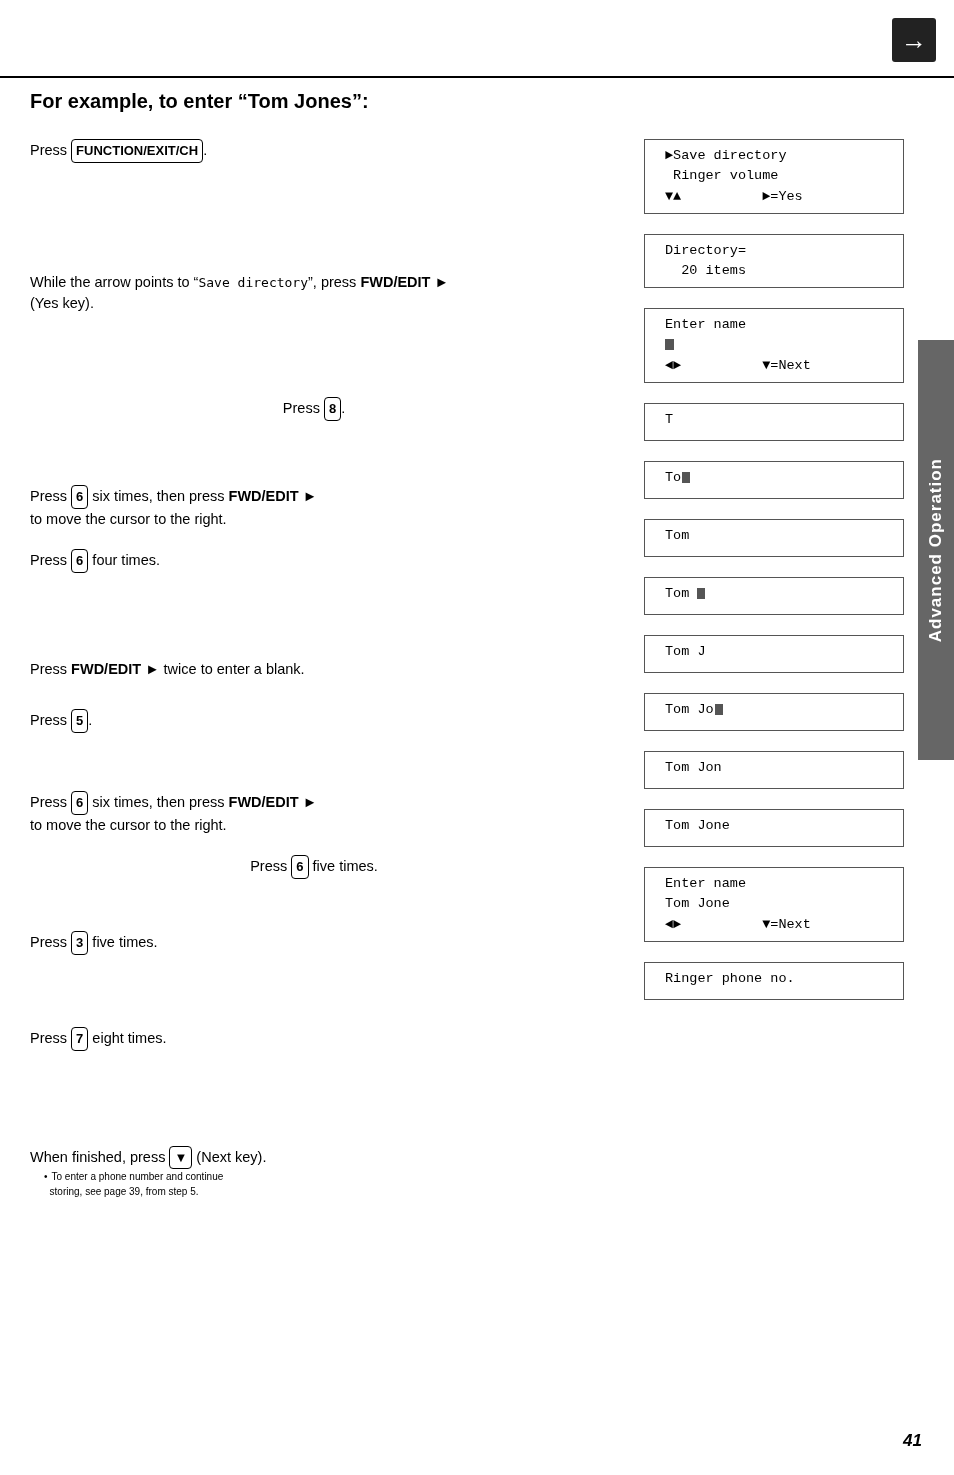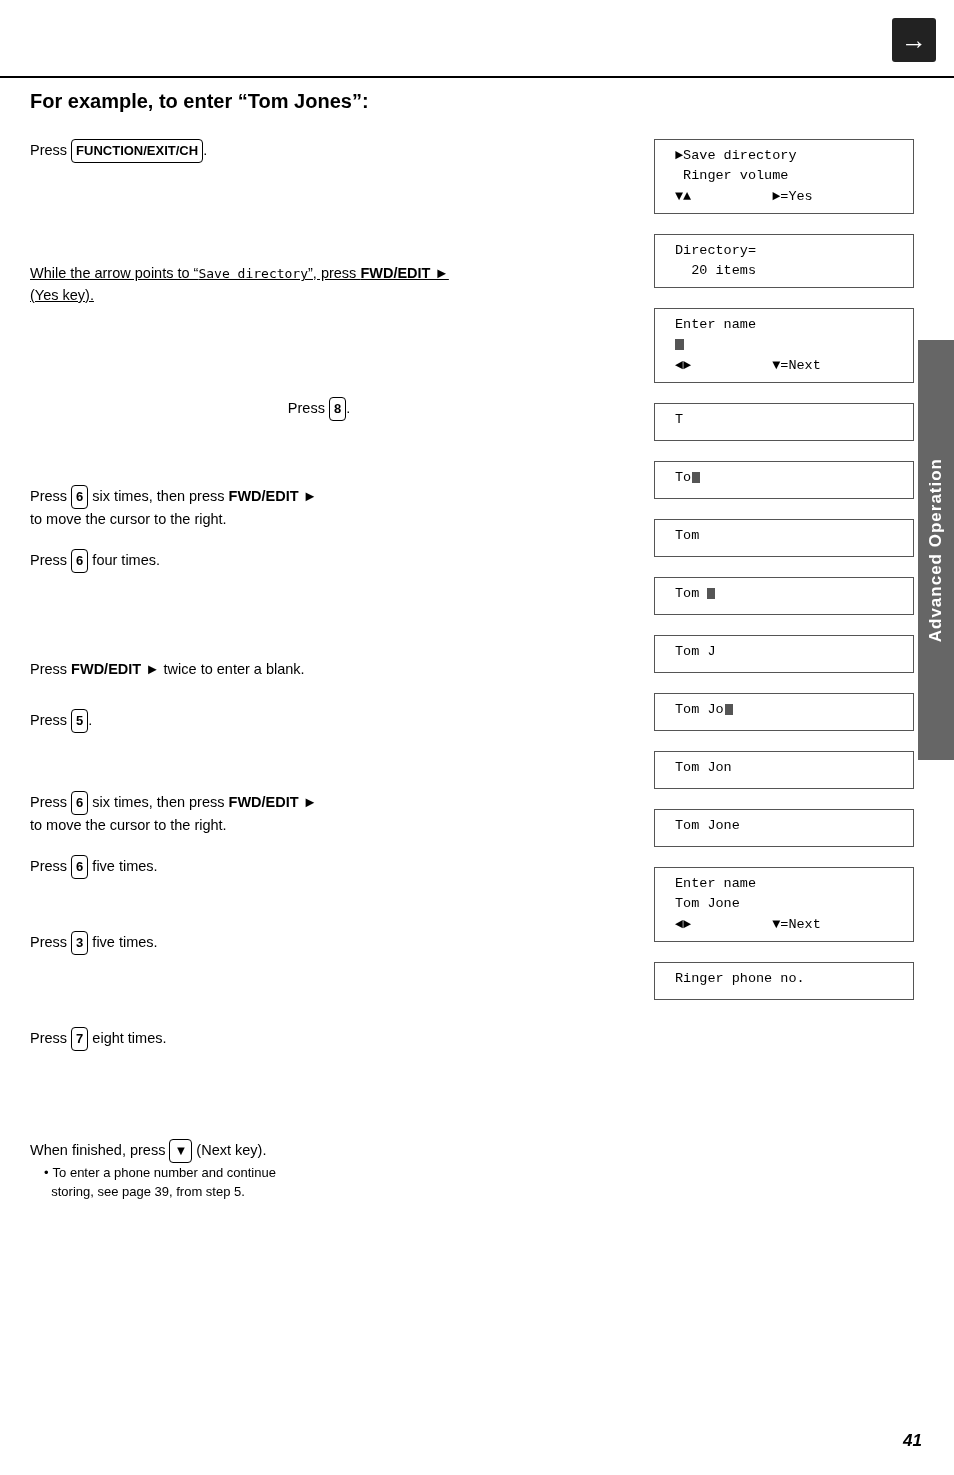--- a/index.html
+++ b/index.html
@@ -62,21 +62,21 @@
       writing-mode: vertical-rl;
       transform: rotate(180deg);
       letter-spacing: 1px;
     }
 
     
     .main-content {
       position: absolute;
       top: 90px;
       left: 30px;
-      right: 40px;
+      right: 50px;
     }
 
     
     .page-title {
       font-size: 20px;
       font-weight: bold;
       margin-bottom: 26px;
     }
 
     
@@ -188,21 +188,21 @@
     <div class="left-col">
 
       <div class="step-row" style="margin-bottom:6px;">
         <div class="step-text">
           Press <span class="key-box">FUNCTION/EXIT/CH</span>.
         </div>
       </div>
 
       <div style="height:50px;"></div>
 
-      <div class="step-row" style="align-items:center; margin-bottom:6px;text-decoration:underline;">
+      <div class="step-row" style="align-items:flex-end; margin-bottom:6px;">
         <div class="step-text">
           While the arrow points to “<code style="font-size:13px;">Save directory</code>”, press <span class="bold" style="font-weight:bold;">FWD/EDIT ►</span><br>(Yes key).
         </div>
       </div>
 
       <div style="height:76px;"></div>
 
       <div class="step-row" style="margin-bottom:6px;text-align:center;">
         <div class="step-text">
           Press <span class="key-box">8</span>.
@@ -240,21 +240,21 @@
       </div>
 
       <div style="height:16px;"></div>
 
       <div class="step-row" style="align-items:flex-start; margin-bottom:4px;">
         <div class="step-text">
           Press <span class="key-box">6</span> six times, then press <span class="bold" style="font-weight:bold;">FWD/EDIT ►</span><br>to move the cursor to the right.
         </div>
       </div>
 
-      <div class="step-row" style="margin-bottom:6px;">
+      <div class="step-row" style="margin-bottom:6px;text-align:center;">
         <div class="step-text">
           Press <span class="key-box">6</span> five times.
         </div>
       </div>
 
       <div style="height:10px;"></div>
 
       <div class="step-row" style="margin-bottom:6px;">
         <div class="step-text">
           Press <span class="key-box">3</span> five times.
@@ -267,21 +267,21 @@
         <div class="step-text">
           Press <span class="key-box">7</span> eight times.
         </div>
       </div>
 
       <div style="height:46px;"></div>
 
       <div class="step-row" style="align-items:flex-end; margin-bottom:4px;">
         <div class="step-text">
           When finished, press <span class="key-box">▼</span> (Next key).<br>
-          <ul class="bullet-list" style="margin-top:0; font-size:13px;">
+          <ul class="bullet-list" style="margin-top:0; font-size:10px;">
             <li>To enter a phone number and continue<br>&nbsp;&nbsp;storing, see page 39, from step 5.</li>
           </ul>
         </div>
       </div>
 
     </div>
 
     <div class="right-col">
 
       <div class="lcd-box">

